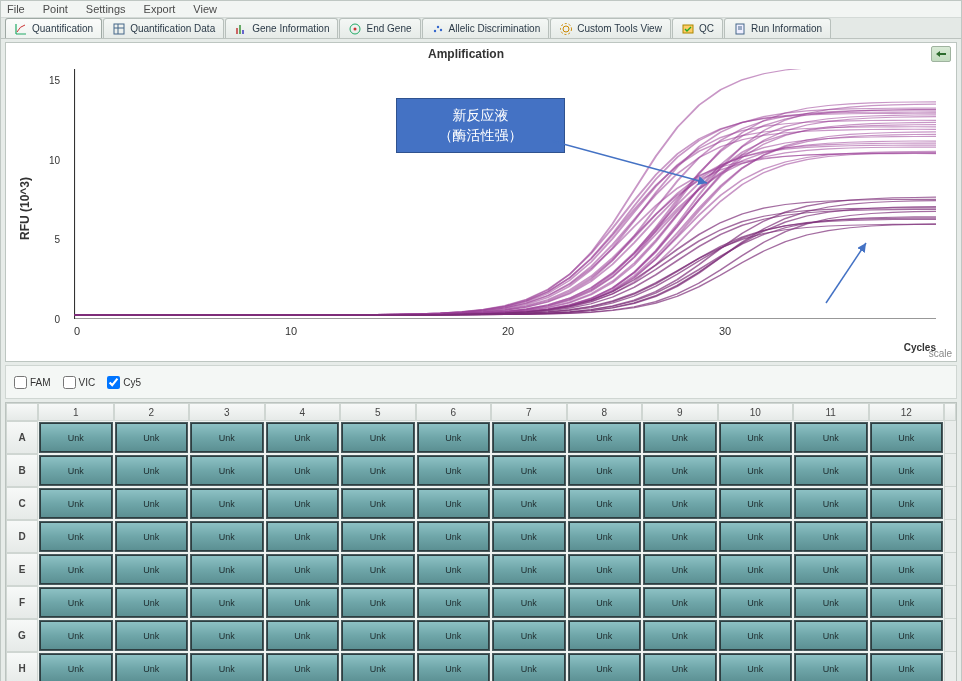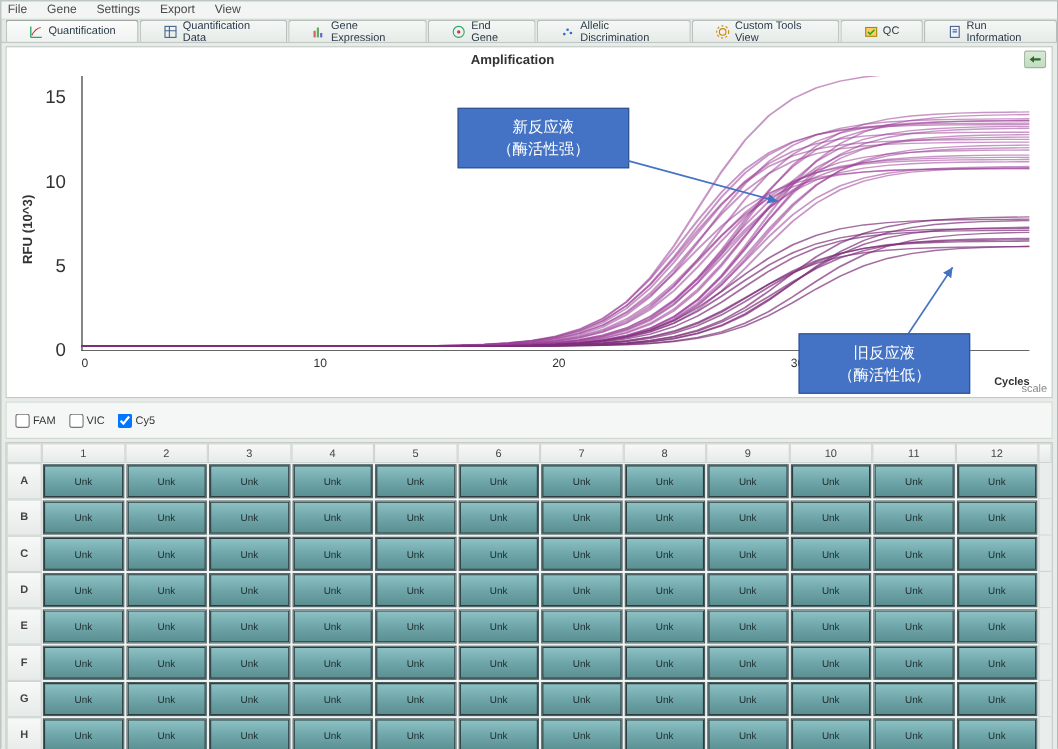--- a/index.html
+++ b/index.html
@@ -1,31 +1,31 @@
 <!DOCTYPE html>
 <html><head>
 <meta charset="utf-8">
 <style>
   * { box-sizing: border-box; margin: 0; padding: 0; }
   html, body { width: 962px; height: 681px; font-family: Tahoma, Arial, sans-serif; font-size: 11px; overflow: hidden; background:#fff; }
-  .root { width: 962px; height: 681px; background: #000000; display:flex; flex-direction:column; border:1px solid #bfc7c3; }
+  .root { width: 962px; height: 681px; background: #7dd3fc; display:flex; flex-direction:column; border:1px solid #bfc7c3; }
   .menubar { height:20px; background:#f2f5f3; border-bottom:1px solid #d4dad7; padding:2px 6px; display:flex; gap:18px; color:#4a4a4a; font-size:11px; }
   .menubar span { cursor:pointer; }
   .tabs { height:22px; background:#e4e9e6; border-bottom:1px solid #bcc3bf; display:flex; align-items:flex-end; padding-left:4px; gap:1px; }
-  .tab { display:flex; align-items:center; gap:4px; height:20px; padding:0 20px; background:linear-gradient(#f4f7f5,#e6ebe8); border:1px solid #b8c0bc; border-bottom:none; border-radius:3px 3px 0 0; font-size:10px; color:#2b3a48; cursor:pointer; position:relative; }
+  .tab { display:flex; align-items:center; gap:4px; height:20px; padding:0 8px; background:linear-gradient(#f4f7f5,#e6ebe8); border:1px solid #b8c0bc; border-bottom:none; border-radius:3px 3px 0 0; font-size:10px; color:#2b3a48; cursor:pointer; position:relative; }
   .tab.active { background:linear-gradient(#fbfcfb,#eff3f0); border-color:#9fa9a4; z-index:2; }
   .tab .ic { width:14px; height:14px; display:inline-flex; align-items:center; justify-content:center; }
   .content { flex:1; display:flex; flex-direction:column; background:#e7ece9; padding:3px 4px 4px 4px; gap:3px; }
   .chart-frame { height:320px; background:#fff; border:1px solid #bdc6c1; display:flex; position:relative; }
   .chart-frame .title { position:absolute; top:4px; left:0; right:30px; text-align:center; font-weight:bold; font-size:12px; color:#333; }
   .chart-frame .maxbtn { position:absolute; top:3px; right:5px; width:20px; height:16px; border:1px solid #9fb39f; background:linear-gradient(#d9ead6,#c3dcc0); border-radius:2px; cursor:pointer; display:flex; align-items:center; justify-content:center; }
   .plot-area { position:absolute; top:22px; left:10px; right:10px; bottom:8px; display:flex; }
   .yaxis-label { writing-mode: vertical-rl; transform: rotate(180deg); font-weight:bold; font-size:12px; color:#333; align-self:center; padding:0 2px; }
   .plot-grid { flex:1; position:relative; margin:4px 10px 4px 6px; }
-  .ticks-y { position:absolute; left:-4px; top:0; bottom:30px; width:30px; display:flex; flex-direction:column; justify-content:space-between; color:#333; font-size:17px; }
+  .ticks-y { position:absolute; left:-4px; top:0; bottom:30px; width:30px; display:flex; flex-direction:column; justify-content:space-between; color:#333; font-size:10px; }
   .ticks-y span { text-align:right; padding-right:6px; transform:translateY(50%);}
   .ticks-x { position:absolute; left:34px; right:0; bottom:12px; display:flex; justify-content:space-between; color:#333; font-size:11px; }
   .xaxis-label { position:absolute; left:0; right:0; bottom:-4px; text-align:right; font-weight:bold; font-size:10px; color:#333; }
   svg.plot-svg { position:absolute; left:34px; right:0; top:0; bottom:30px; width:calc(100% - 34px); height:calc(100% - 30px);}
   .legend-scale { position:absolute; right:4px; bottom:2px; font-size:10px; color:#888;}
   .callout { position:absolute; background:#4472C4; border:1px solid #2F528F; color:#fff; padding:7px 12px; font-size:14px; line-height:1.4; text-align:center; font-family: "Microsoft YaHei", SimSun, sans-serif;}
   .callout-arrow { position:absolute; }
 
   .fluor-bar { height:20px; background:#f4f7f5; border:1px solid #cfd6d2; display:flex; align-items:center; gap:12px; padding:16px 8px; font-size:10px; color:#333; }
   .fluor-bar label { display:flex; align-items:center; gap:3px; cursor:pointer;}
@@ -43,21 +43,21 @@
   svg line.axis { stroke:#333; stroke-width:1;}
   svg line.grid { stroke:#555; stroke-width:0.5;}
 </style>
 </head>
 <body>
 
 <div class="root">
 
   <div class="menubar">
     <span>File</span>
-    <span>Gene</span>
+    <span>Point</span>
     <span>Settings</span>
     <span>Export</span>
     <span>View</span>
   </div>
 
   <div class="tabs" id="tabs">
       <div class="tab active">
         <span class="ic">
           <svg width="14" height="14">
             <path d="M2 12 L2 2 M2 12 L12 12" stroke="#2a6" stroke-width="1.2" fill="none"></path>
@@ -77,21 +77,21 @@
         <span>Quantification Data</span>
       </div>
       <div class="tab">
         <span class="ic">
           <svg width="14" height="14">
             <rect x="2" y="6" width="2" height="6" fill="#c66"></rect>
             <rect x="5" y="3" width="2" height="9" fill="#6a6"></rect>
             <rect x="8" y="8" width="2" height="4" fill="#66c"></rect>
           </svg>
         </span>
-        <span>Gene Expression</span>
+        <span>Gene Information</span>
       </div>
       <div class="tab">
         <span class="ic">
           <svg width="14" height="14">
             <circle cx="7" cy="7" r="5" fill="none" stroke="#2a6"></circle>
             <circle cx="7" cy="7" r="1.5" fill="#c33"></circle>
           </svg>
         </span>
         <span>End Gene</span>
       </div>
@@ -206,37 +206,33 @@
             <span>10</span>
             <span>20</span>
             <span>30</span>
             <span></span>
           </div>
           <div class="xaxis-label">Cycles</div>
         </div>
       </div>
       <div class="legend-scale">scale</div>
 
-      <div class="callout" style="top:55px; left:390px; width:156px;margin-left:20px;">
+      <div class="callout" style="top:55px; left:390px; width:169px;">
         <div>新反应液</div>
         <div>（酶活性强）</div>
       </div>
       <svg class="callout-arrow" style="top:80px; left:546px;" width="200" height="80">
         <defs>
             <marker id="ah1" markerWidth="8" markerHeight="8" refX="6" refY="3" orient="auto">
               <path d="M0,0 L6,3 L0,6 Z" fill="#4472C4"></path>
             </marker>
           </defs>
         <line x1="0" y1="18" x2="155" y2="60" stroke="#4472C4" stroke-width="1.5" marker-end="url(#ah1)"></line>
       </svg>
 
-      <div class="callout" style="top:260px; left:720px; width:156px;">
-        <div>旧反应液</div>
-        <div>（酶活性低）</div>
-      </div>
       <svg class="callout-arrow" style="top:195px; left:790px;" width="100" height="80">
         <defs>
             <marker id="ah2" markerWidth="8" markerHeight="8" refX="6" refY="3" orient="auto">
               <path d="M0,0 L6,3 L0,6 Z" fill="#4472C4"></path>
             </marker>
           </defs>
         <line x1="30" y1="65" x2="70" y2="5" stroke="#4472C4" stroke-width="1.5" marker-end="url(#ah2)"></line>
       </svg>
     </div>
 

